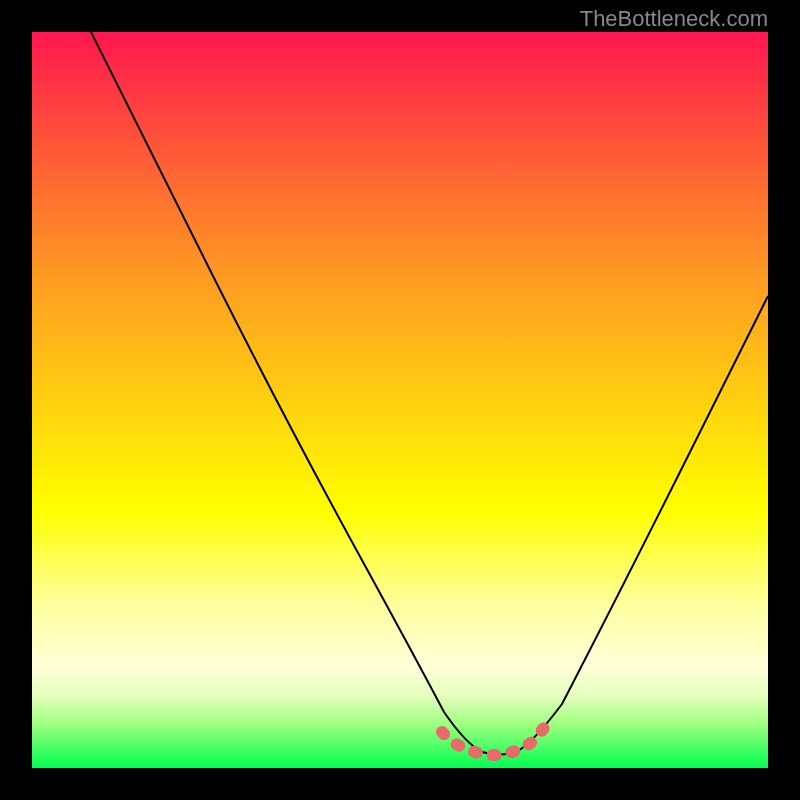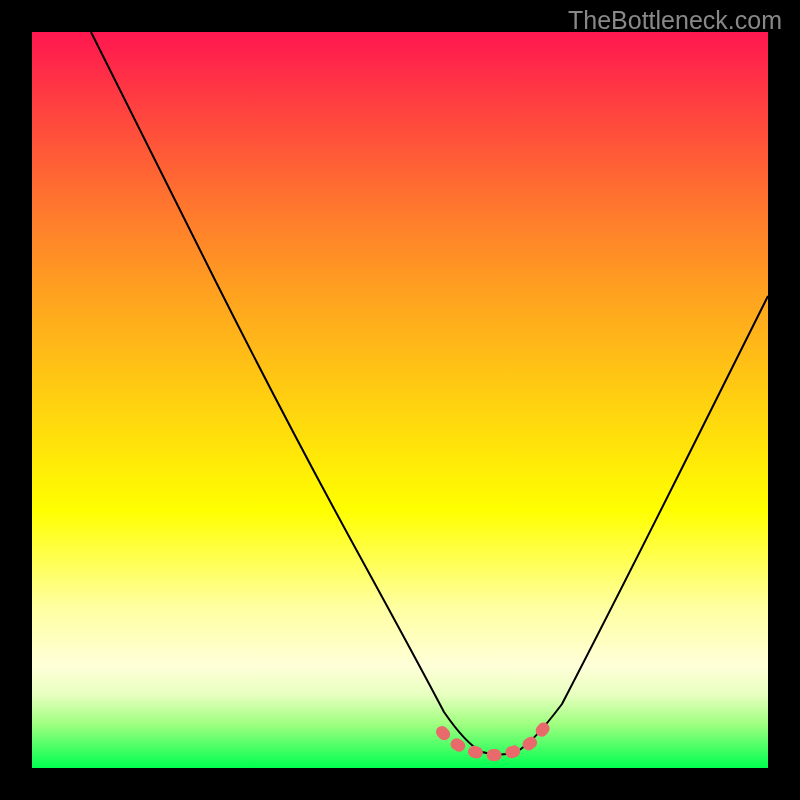--- a/index.html
+++ b/index.html
@@ -13,23 +13,23 @@
   }
   .container {
     width: 800px;
     height: 800px;
     background: #000;
     position: relative;
   }
   .watermark {
     position: absolute;
     top: 6px;
-    right: 18px;
+    right: 32px;
     color: #888;
-    font-size: 25px;
+    font-size: 22px;
     font-weight: 500;
     z-index: 10;
   }
   .plot-area {
     position: absolute;
     left: 32px;
     top: 32px;
     width: 736px;
     height: 736px;
     background: linear-gradient(to bottom,

